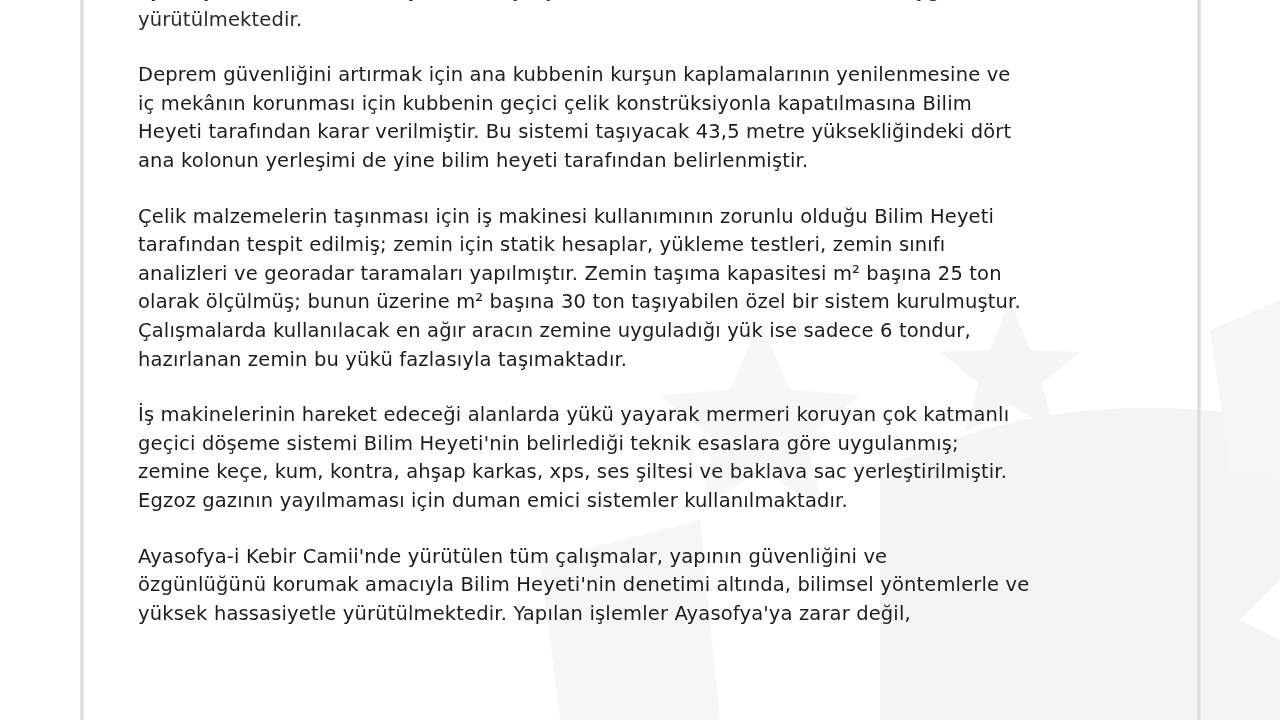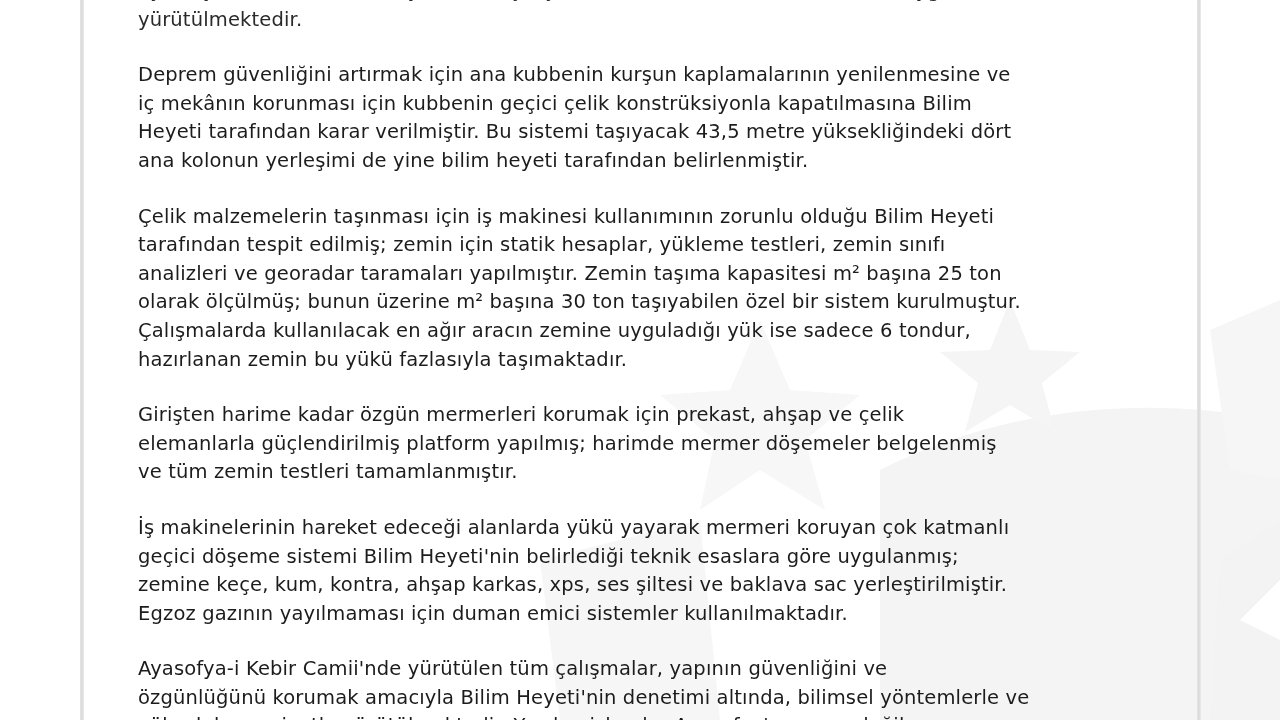--- a/index.html
+++ b/index.html
@@ -77,23 +77,20 @@
     <p class="para">Deprem güvenliğini artırmak için ana kubbenin kurşun kaplamalarının yenilenmesine ve
 iç mekânın korunması için kubbenin geçici çelik konstrüksiyonla kapatılmasına Bilim
 Heyeti tarafından karar verilmiştir. Bu sistemi taşıyacak 43,5 metre yüksekliğindeki dört
 ana kolonun yerleşimi de yine bilim heyeti tarafından belirlenmiştir.</p>
     <p class="para">Çelik malzemelerin taşınması için iş makinesi kullanımının zorunlu olduğu Bilim Heyeti
 tarafından tespit edilmiş; zemin için statik hesaplar, yükleme testleri, zemin sınıfı
 analizleri ve georadar taramaları yapılmıştır. Zemin taşıma kapasitesi m² başına 25 ton
 olarak ölçülmüş; bunun üzerine m² başına 30 ton taşıyabilen özel bir sistem kurulmuştur.
 Çalışmalarda kullanılacak en ağır aracın zemine uyguladığı yük ise sadece 6 tondur,
 hazırlanan zemin bu yükü fazlasıyla taşımaktadır.</p>
-    <p class="para">Girişten harime kadar özgün mermerleri korumak için prekast, ahşap ve çelik
-elemanlarla güçlendirilmiş platform yapılmış; harimde mermer döşemeler belgelenmiş
-ve tüm zemin testleri tamamlanmıştır.</p>
     <p class="para">İş makinelerinin hareket edeceği alanlarda yükü yayarak mermeri koruyan çok katmanlı
 geçici döşeme sistemi Bilim Heyeti'nin belirlediği teknik esaslara göre uygulanmış;
 zemine keçe, kum, kontra, ahşap karkas, xps, ses şiltesi ve baklava sac yerleştirilmiştir.
 Egzoz gazının yayılmaması için duman emici sistemler kullanılmaktadır.</p>
     <p class="para">Ayasofya-i Kebir Camii'nde yürütülen tüm çalışmalar, yapının güvenliğini ve
 özgünlüğünü korumak amacıyla Bilim Heyeti'nin denetimi altında, bilimsel yöntemlerle ve
 yüksek hassasiyetle yürütülmektedir. Yapılan işlemler Ayasofya'ya zarar değil,</p>
   </div>
 </div>
 

